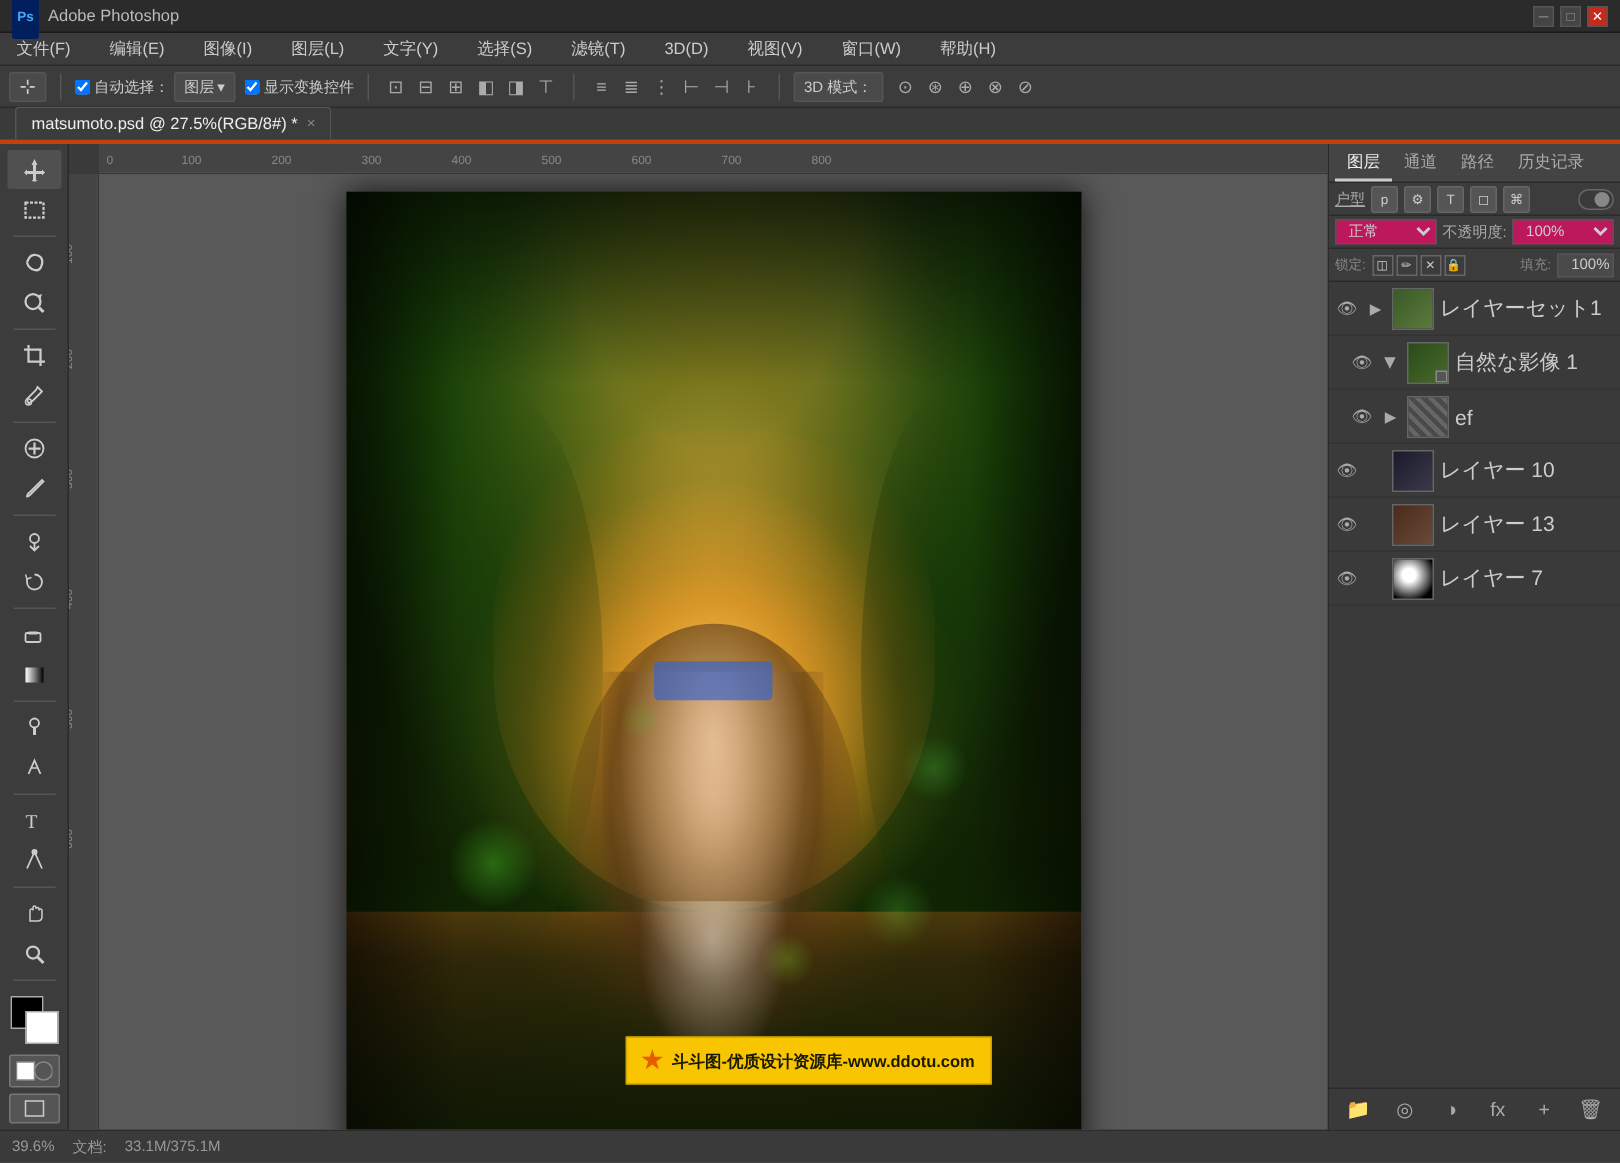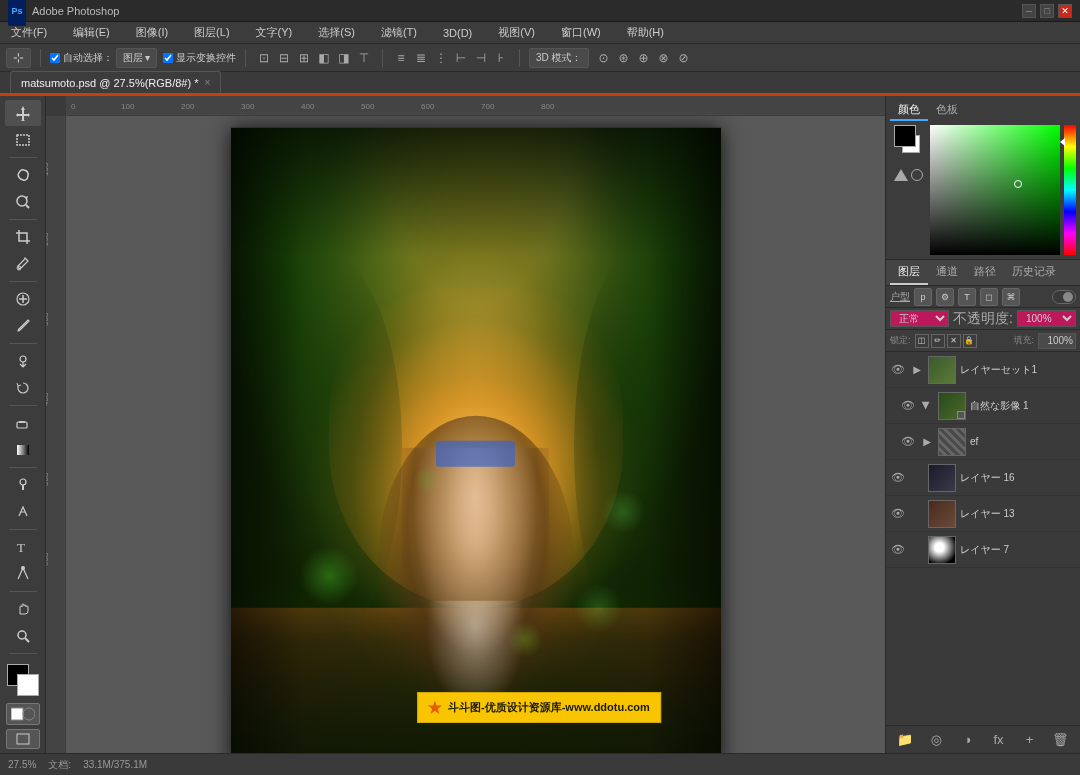--- a/index.html
+++ b/index.html
@@ -442,21 +442,21 @@
     }
     .layer-thumb {
       width: 28px; height: 28px;
       background: #555;
       border: 1px solid #666;
       flex-shrink: 0;
       overflow: hidden;
       position: relative;
     }
     .layer-name {
-      font-size: 10px;
+      font-size: 14px;
       color: #ccc;
       flex: 1;
       white-space: nowrap;
       overflow: hidden;
       text-overflow: ellipsis;
     }
 
     
     #status-bar {
       height: 22px;
@@ -810,47 +810,20 @@
     </div>
 
     <div id="watermark">
       <span class="wm-star">★</span>
       <span>斗斗图-优质设计资源库-www.ddotu.com</span>
     </div>
   </div>
 
   <div id="right-panel">
 
-    <div id="color-section">
-      <div id="color-tabs">
-        <span class="color-tab active">颜色</span>
-        <span class="color-tab">色板</span>
-      </div>
-      <div id="color-picker-area">
-        <div id="color-swatches-mini">
-          <div style="position:relative;width:36px;height:36px;margin-bottom:4px;">
-            <div style="position:absolute;left:4px;top:0;width:22px;height:22px;background:#000;border:1px solid #aaa;cursor:pointer;z-index:2;"></div>
-            <div style="position:absolute;left:12px;top:10px;width:18px;height:18px;background:#fff;border:1px solid #aaa;cursor:pointer;z-index:1;"></div>
-          </div>
-
-          <div style="display:flex;gap:3px;margin-top:2px;">
-            <div style="width:14px;height:12px;border-left:7px solid transparent;border-right:7px solid transparent;border-bottom:12px solid #aaa;cursor:pointer;"></div>
-            <div style="width:12px;height:12px;border-radius:50%;border:1.5px solid #aaa;cursor:pointer;"></div>
-          </div>
-        </div>
-        <div id="color-gradient">
-          <div id="sat-val-picker">
-            <div class="picker-dot"></div>
-          </div>
-        </div>
-        <div id="hue-slider">
-          <div class="hue-arrow"></div>
-        </div>
-      </div>
-    </div>
 
     <div id="right-panels">
       <div id="panel-tabs">
         <span class="panel-tab active">图层</span>
         <span class="panel-tab">通道</span>
         <span class="panel-tab">路径</span>
         <span class="panel-tab">历史记录</span>
       </div>
 
       <div id="layers-panel">
@@ -865,21 +838,21 @@
           <div style="flex:1;"></div>
           <div style="width:24px;height:14px;background:#3a3a3a;border:1px solid #666;border-radius:7px;cursor:pointer;position:relative;">
             <div style="position:absolute;right:2px;top:1px;width:10px;height:10px;background:#888;border-radius:50%;"></div>
           </div>
         </div>
 
         <div id="layers-blend-row">
           <select class="blend-select">
             <option>正常</option>
           </select>
-          <span style="color:#aaa;font-size:14px;">不透明度:</span>
+          <span style="color:#aaa;font-size:10px;">不透明度:</span>
           <select class="blend-select" style="width:45px;">
             <option>100%</option>
           </select>
         </div>
 
         <div id="layers-opacity-row">
           <span style="font-size:9px;color:#888;">锁定:</span>
           <div style="display:flex;gap:2px;">
             <div style="width:14px;height:14px;border:1px solid #666;display:flex;align-items:center;justify-content:center;font-size:8px;cursor:pointer;">◫</div>
             <div style="width:14px;height:14px;border:1px solid #666;display:flex;align-items:center;justify-content:center;font-size:8px;cursor:pointer;">✏</div>
@@ -927,21 +900,21 @@
             </div>
             <span class="layer-name">ef</span>
           </div>
 
           <div class="layer-item">
             <div class="layer-eye">👁</div>
             <div style="width:14px;"></div>
             <div class="layer-thumb" style="background:#2a2a3a;">
               <div style="width:100%;height:100%;background:linear-gradient(135deg,#1a1a2a,#3a3a4a);"></div>
             </div>
-            <span class="layer-name">レイヤー 16</span>
+            <span class="layer-name">レイヤー 10</span>
           </div>
 
           <div class="layer-item">
             <div class="layer-eye">👁</div>
             <div style="width:14px;"></div>
             <div class="layer-thumb" style="background:#5a3a2a;">
               <div style="width:100%;height:100%;background:linear-gradient(135deg,#4a2a1a,#6a4a3a);"></div>
             </div>
             <span class="layer-name">レイヤー 13</span>
           </div>
@@ -963,16 +936,16 @@
           <div style="width:20px;height:20px;display:flex;align-items:center;justify-content:center;cursor:pointer;color:#aaa;font-size:13px;">fx</div>
           <div style="width:20px;height:20px;display:flex;align-items:center;justify-content:center;cursor:pointer;color:#aaa;font-size:13px;">+</div>
           <div style="width:20px;height:20px;display:flex;align-items:center;justify-content:center;cursor:pointer;color:#aaa;font-size:13px;">🗑</div>
         </div>
       </div>
     </div>
   </div>
 </div>
 
 <div id="status-bar">
-  <span>27.5%</span>
+  <span>39.6%</span>
   <span>文档:</span>
   <span>33.1M/375.1M</span>
 </div>
 
 </body></html>

